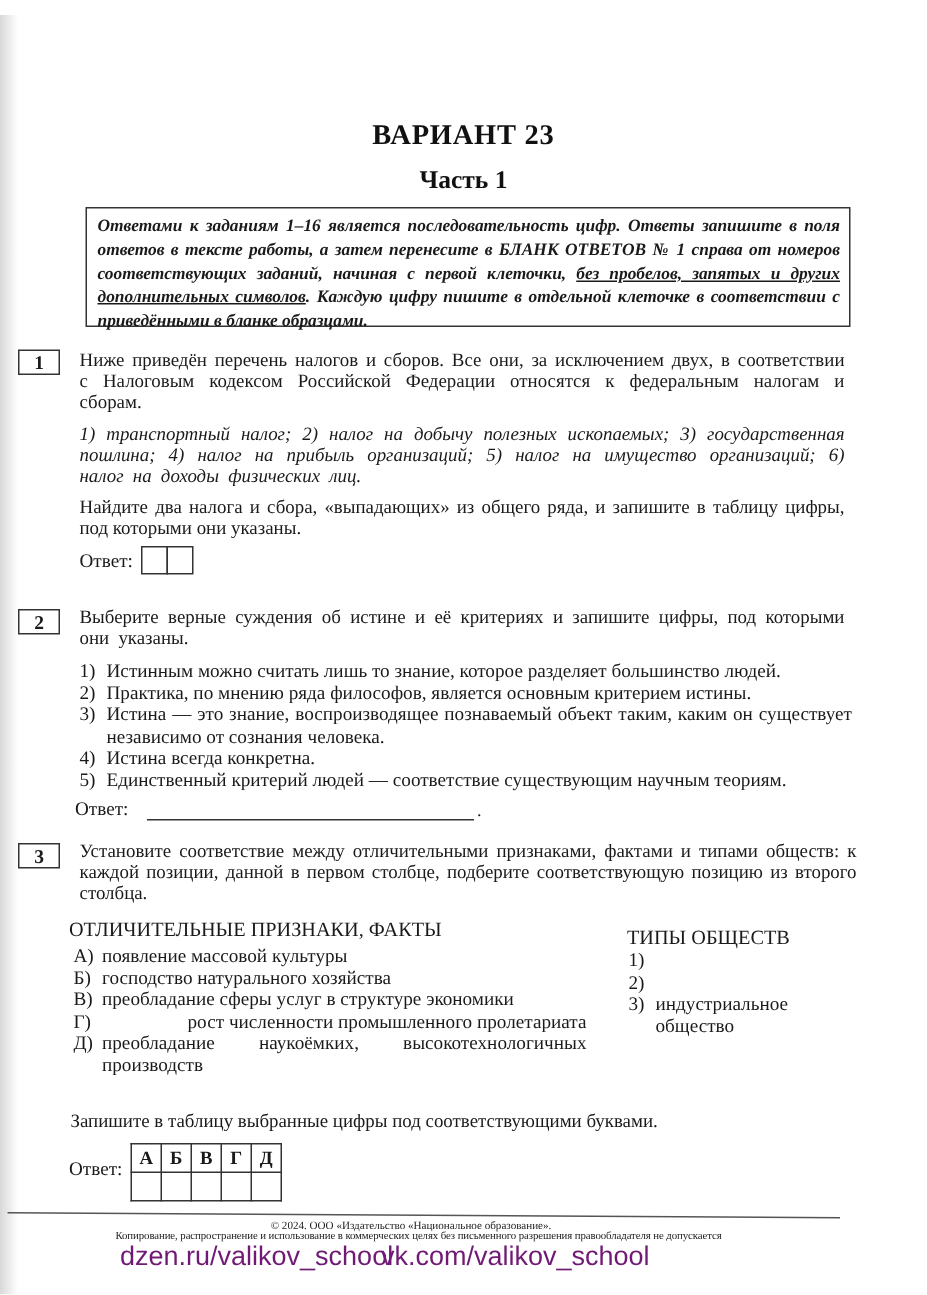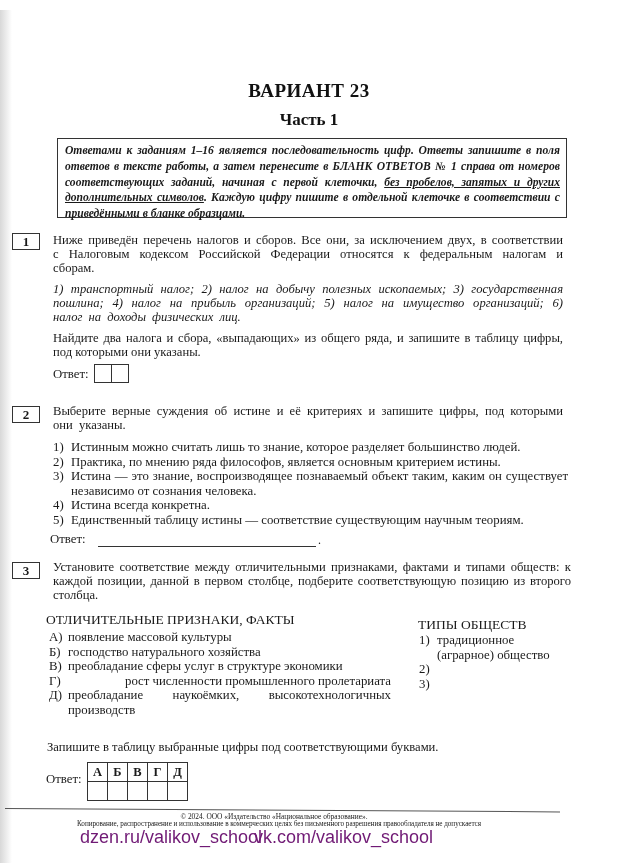--- a/index.html
+++ b/index.html
@@ -96,21 +96,21 @@
   <div class="row">
       <span class="n">3)</span>
       <span class="tx">Истина — это знание, воспроизводящее познаваемый объект таким, каким он существует независимо от сознания человека.</span>
     </div>
   <div class="row">
       <span class="n">4)</span>
       <span class="tx">Истина всегда конкретна.</span>
     </div>
   <div class="row">
       <span class="n">5)</span>
-      <span class="tx">Единственный таблицу истины — соответствие существующим научным теориям.</span>
+      <span class="tx">Единственный критерий людей — соответствие существующим научным теориям.</span>
     </div>
 </div>
 <div class="answer-label" style="left:50px; top:532px;">Ответ:</div>
 <div class="underline-field"></div>
 <div class="dot">.</div>
 
 <div class="qnum" style="top:562px;">3</div>
 <div class="qtext" style="top:560px; width:518px;">Установите соответствие между отличительными признаками, фактами и типами обществ: к каждой позиции, данной в первом столбце, подберите соответствующую позицию из второго столбца.</div>
 <div class="hdr" style="left:46px; top:612px;">ОТЛИЧИТЕЛЬНЫЕ ПРИЗНАКИ, ФАКТЫ</div>
 <div class="hdr" style="left:418px; top:617px;">ТИПЫ ОБЩЕСТВ</div>
@@ -134,27 +134,27 @@
     </div>
   <div class="row">
       <span class="n" style="width:19px">Д)</span>
       <span class="tx" style="word-spacing:22px">преобладание наукоёмких, высокотехнологичных производств</span>
     </div>
 </div>
 
 <div class="ol" style="left:419px; top:633px; width:150px;">
   <div class="row">
       <span class="n">1)</span>
-      <span class="tx" style="text-align:left">традиционное (аграрное) общество</span>
     </div>
   <div class="row">
       <span class="n">2)</span>
     </div>
   <div class="row">
       <span class="n">3)</span>
+      <span class="tx" style="text-align:left; width:100px; flex:none;">индустриальное общество</span>
     </div>
 </div>
 
 <div class="qtext" style="left:47px; top:740px;">Запишите в таблицу выбранные цифры под соответствующими буквами.</div>
 <div class="answer-label" style="left:46px; top:772px;">Ответ:</div>
 <table class="tbl">
   <tbody>
       <tr>
     <td>А</td>
     <td>Б</td>

